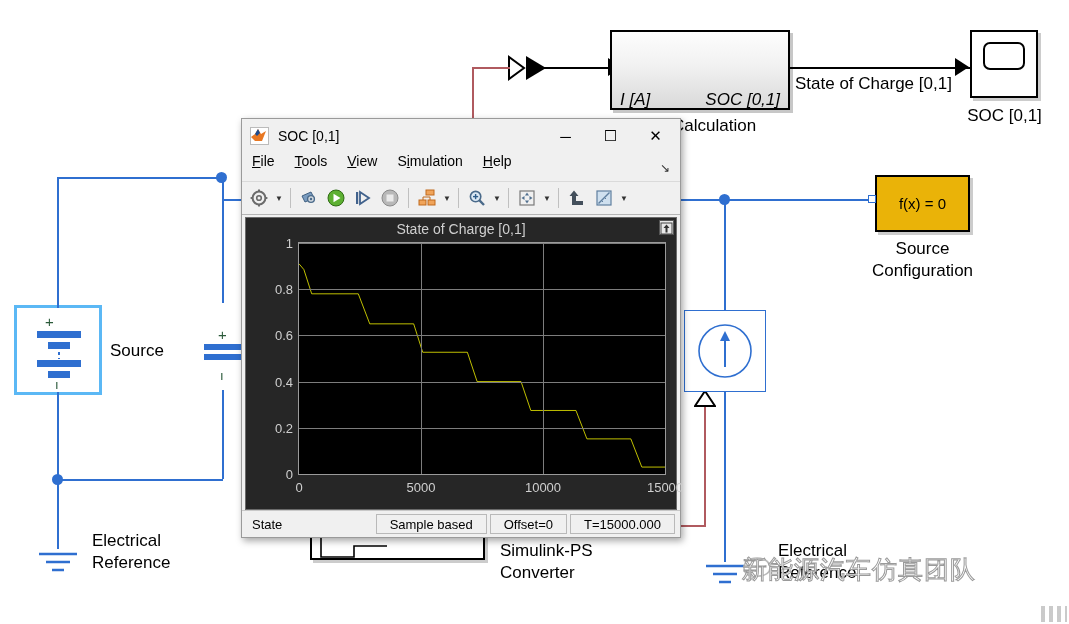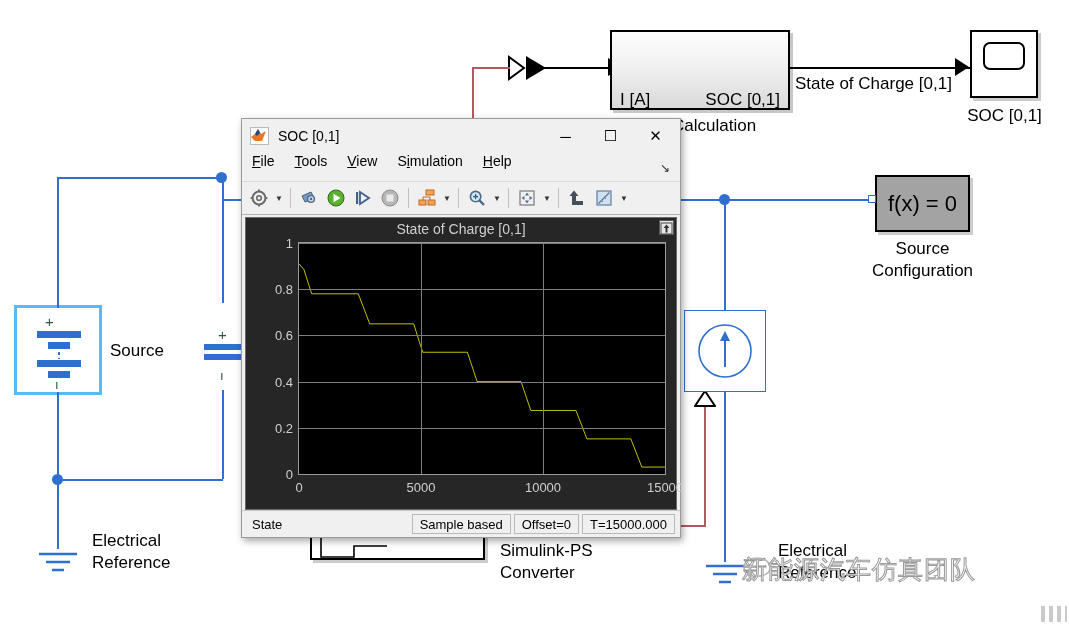--- a/index.html
+++ b/index.html
@@ -20,20 +20,21 @@
   }
   .blk-label.center{text-align:center;}
 
   
   .soc-block{
     left:610px;top:30px;width:180px;height:80px;
     border:2px solid #000;
     background:linear-gradient(to bottom,#fdfdfd 0%,#f1f1f1 45%,#d9d9d9 100%);
     box-shadow:3px 3px 0 rgba(0,0,0,0.22);
     box-sizing:border-box;
+    font-style:italic;
   }
   .soc-block .pin{
     position:absolute;font-size:17px;color:#000;top:58px;
   }
   .soc-in{left:8px;}
   .soc-out{right:8px;}
 
   
   .scope-blk{
     left:970px;top:30px;width:68px;height:68px;
@@ -43,25 +44,25 @@
   }
   .scope-blk .screen{
     position:absolute;left:11px;top:10px;width:42px;height:28px;
     border:2px solid #000;border-radius:7px;background:#fff;
     box-sizing:border-box;
   }
 
   
   .solver-blk{
     left:875px;top:175px;width:95px;height:57px;
-    border:2px solid #000;background:#a3a3a3;
+    border:2px solid #000;background:#eab308;
     box-shadow:3px 3px 0 rgba(0,0,0,0.2);
     box-sizing:border-box;
     display:flex;align-items:center;justify-content:center;
-    font-size:22px;color:#000;
+    font-size:15px;color:#000;
   }
 
   
   .psconv-blk{
     left:310px;top:528px;width:175px;height:32px;
     border:2px solid #000;background:#fff;
     box-shadow:3px 3px 0 rgba(0,0,0,0.2);
     box-sizing:border-box;
   }
   .psconv-glyph{
@@ -162,21 +163,21 @@
   .gvline{position:absolute;top:0;bottom:0;width:1px;background:#7d7d7d;}
 
   .statusbar{
     height:26px;background:#f0f0f0;border-top:1px solid #c8c8c8;
     display:flex;align-items:center;flex:none;font-size:13px;color:#000;
     padding:0 2px;
   }
   .sb-ready{flex:1;padding-left:8px;}
   .sb-cell{
     border:1px solid #b9b9b9;background:#f0f0f0;height:20px;
-    display:flex;align-items:center;padding:0 7px;margin-right:3px;
+    display:flex;align-items:center;padding:0 13px;margin-right:3px;
     box-sizing:border-box;
   }
 
   
   .watermark{
     left:742px;top:553px;font-size:25px;color:rgba(255,255,255,0.92);
     -webkit-text-stroke:1px #9a9a9a;
     font-family:"DejaVu Sans",sans-serif;
     white-space:nowrap;letter-spacing:1px;
   }

